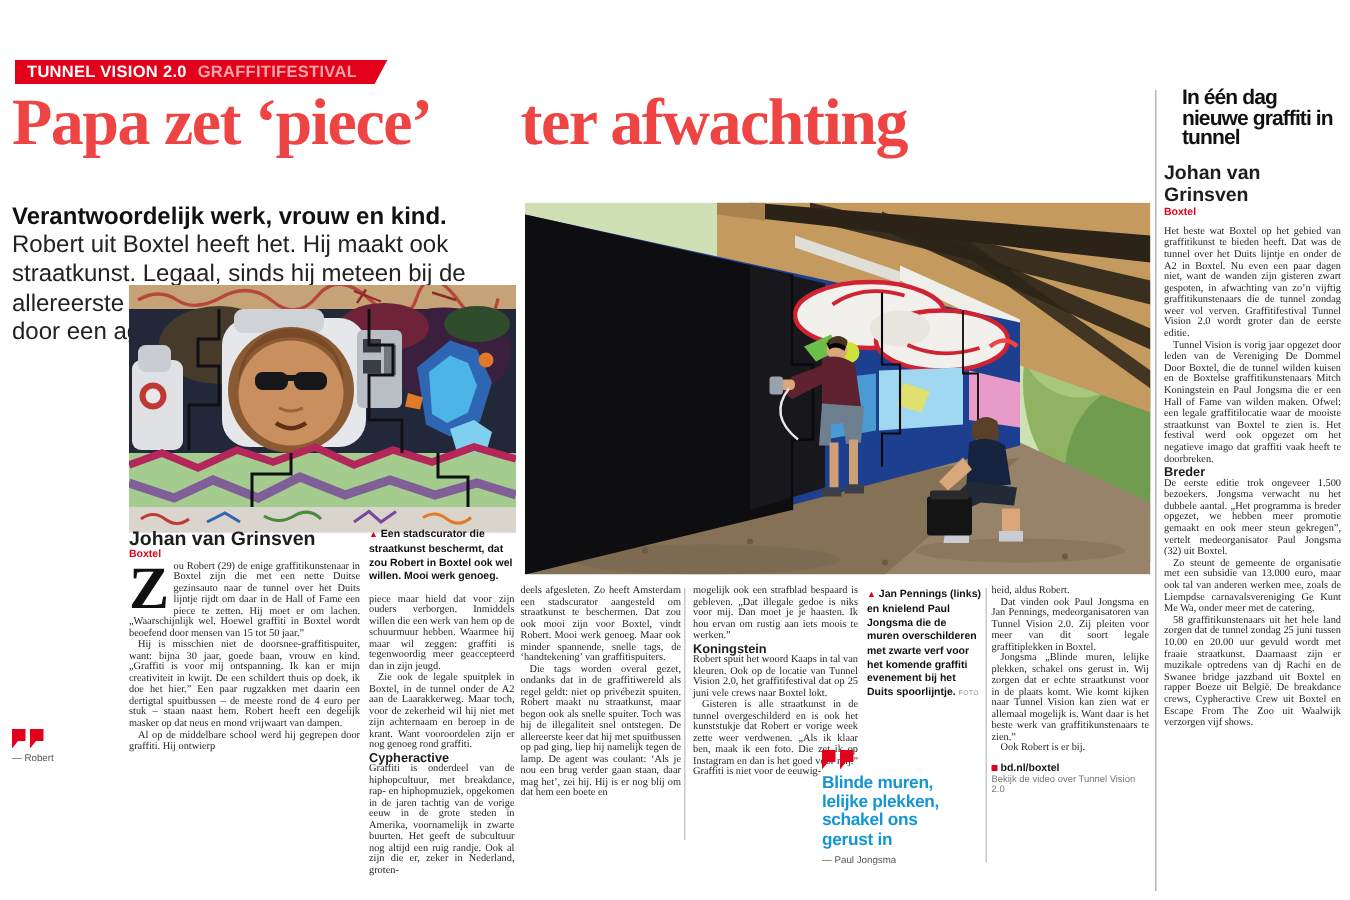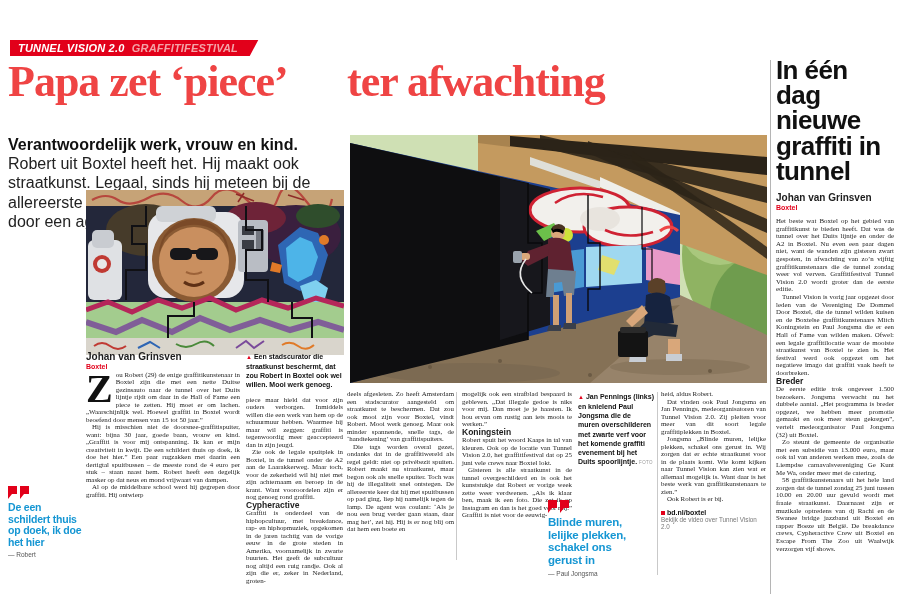--- a/index.html
+++ b/index.html
@@ -1,21 +1,21 @@
 <!DOCTYPE html>
 <html><head>
 <meta charset="utf-8">
 <style>
   html,body{margin:0;padding:0;background:#e8e8e8;}
   .page{position:relative;width:900px;height:600px;background:#fff;overflow:hidden;
         font-family:"Liberation Sans",sans-serif;color:#1c1c1c;}
   
   .kicker{position:absolute;left:10px;top:40px;height:16px;background:#e2001a;
           padding:0 6px 0 8px;line-height:16px;font-size:11px;font-weight:bold;
-          letter-spacing:.2px;white-space:nowrap;font-style:italic;}
+          letter-spacing:.2px;white-space:nowrap;}
   .kicker .k1{color:#fff;}
   .kicker .k2{color:#f4a3a8;margin-left:4px;font-weight:bold;}
   .kicker-end{position:absolute;right:-10px;top:0;width:15px;height:16px;background:#e2001a;
           transform:skewX(-28deg);}
   
   .headline{position:absolute;top:56px;left:0;width:770px;height:56px;
             font-family:"Liberation Serif",serif;font-weight:bold;font-size:44px;
             letter-spacing:-1px;color:#ef4444;}
   .headline .h-part1{position:absolute;left:8px;top:0;}
   .headline .h-part2{position:absolute;left:347px;top:0;}
@@ -30,41 +30,41 @@
   #photo-main{left:350px;top:135px;width:417px;height:248px;}
   
   .vrule{position:absolute;width:1px;background:#c9c9c9;}
   
   .col{position:absolute;font-family:"Liberation Serif",serif;font-size:6.9px;
        line-height:1.09;text-align:justify;color:#1c1c1c;}
   .col p{margin:0;}
   .col p.ind{text-indent:6px;}
   .bodyhead{font-family:"Liberation Sans",sans-serif;font-weight:bold;font-size:8.5px;
             margin:5px 0 1px 0;text-align:left;line-height:1;}
-  .byline{font-family:"Liberation Sans",sans-serif;font-weight:bold;font-size:10px;
+  .byline{font-family:"Liberation Sans",sans-serif;font-weight:bold;font-size:13px;
           margin:0 0 1px 0;text-align:left;}
   .loc{font-family:"Liberation Sans",sans-serif;font-weight:bold;font-size:7px;
        color:#e2001a;margin:0 0 6px 0;text-align:left;}
   .dropcap{float:left;font-family:"Liberation Serif",serif;font-weight:bold;
            font-size:40px;line-height:.78;padding:2px 3px 0 0;color:#111;}
   
   .caption{font-family:"Liberation Sans",sans-serif;font-weight:bold;font-size:7px;
            line-height:1.32;text-align:left;color:#111;}
   .cap-marker{color:#e2001a;font-size:6px;}
   .credit{font-weight:normal;font-size:4.5px;color:#999;letter-spacing:.3px;}
   
   .quotebox{position:absolute;font-family:"Liberation Sans",sans-serif;}
   .quote-icon{display:block;margin-bottom:3px;}
   .quote-text{font-weight:bold;font-size:10.5px;line-height:1.1;color:#1596d3;
               letter-spacing:-.2px;}
   .quote-attr{font-size:6.5px;color:#555;margin-top:3px;}
   
   .sidebar{position:absolute;left:776px;top:58px;width:118px;}
-  .sb-title{font-weight:bold;font-size:26px;line-height:.97;letter-spacing:-.6px;
-            color:#111;margin:0 0 8px 0;}
+  .sb-title{font-weight:bold;font-size:14px;line-height:.97;letter-spacing:-.6px;
+            color:#111;margin:0 0 8px 12px;}
   .sb-body{font-family:"Liberation Serif",serif;font-size:6.9px;line-height:1.1;
            text-align:justify;}
   .sb-body p{margin:0;}
   .sb-body p.ind{text-indent:6px;}
   
   .taglink{margin-top:6px;font-family:"Liberation Sans",sans-serif;text-align:left;}
   .taglink .sq{display:inline-block;width:4px;height:4px;background:#e2001a;margin-right:2px;}
   .taglink .url{font-weight:bold;font-size:7px;color:#111;}
   .taglink .sub{font-size:6.3px;color:#777;margin-top:1px;}
 </style>
@@ -281,21 +281,20 @@
       <span class="sq"></span><span class="url">bd.nl/boxtel</span>
       <div class="sub">Bekijk de video over Tunnel Vision 2.0</div>
     </div>
   </div>
 
   <div class="quotebox" style="left:8px;top:486px;width:76px">
     <svg class="quote-icon" width="22" height="13" viewBox="0 0 22 13">
       <path d="M0,0 h9 v8 h-5 l-4,5 z" fill="#e2001a"></path>
       <path d="M12,0 h9 v8 h-5 l-4,5 z" fill="#e2001a"></path>
     </svg>
-    <div class="quote-text">De een schildert thuis op doek, ik doe het hier</div>
     <div class="quote-attr">— Robert</div>
   </div>
 
   <div class="sidebar">
     <h2 class="sb-title">In één dag nieuwe graffiti in tunnel</h2>
     <p class="byline">Johan van Grinsven</p>
     <p class="loc">Boxtel</p>
     <div class="sb-body">
       <p>Het beste wat Boxtel op het gebied van graffitikunst te bieden heeft. Dat was de tunnel over het Duits lijntje en onder de A2 in Boxtel. Nu even een paar dagen niet, want de wanden zijn gisteren zwart gespoten, in afwachting van zo’n vijftig graffitikunstenaars die de tunnel zondag weer vol verven. Graffitifestival Tunnel Vision 2.0 wordt groter dan de eerste editie.</p>
       <p class="ind">Tunnel Vision is vorig jaar opgezet door leden van de Vereniging De Dommel Door Boxtel, die de tunnel wilden kuisen en de Boxtelse graffitikunstenaars Mitch Koningstein en Paul Jongsma die er een Hall of Fame van wilden maken. Ofwel: een legale graffitilocatie waar de mooiste straatkunst van Boxtel te zien is. Het festival werd ook opgezet om het negatieve imago dat graffiti vaak heeft te doorbreken.</p>

